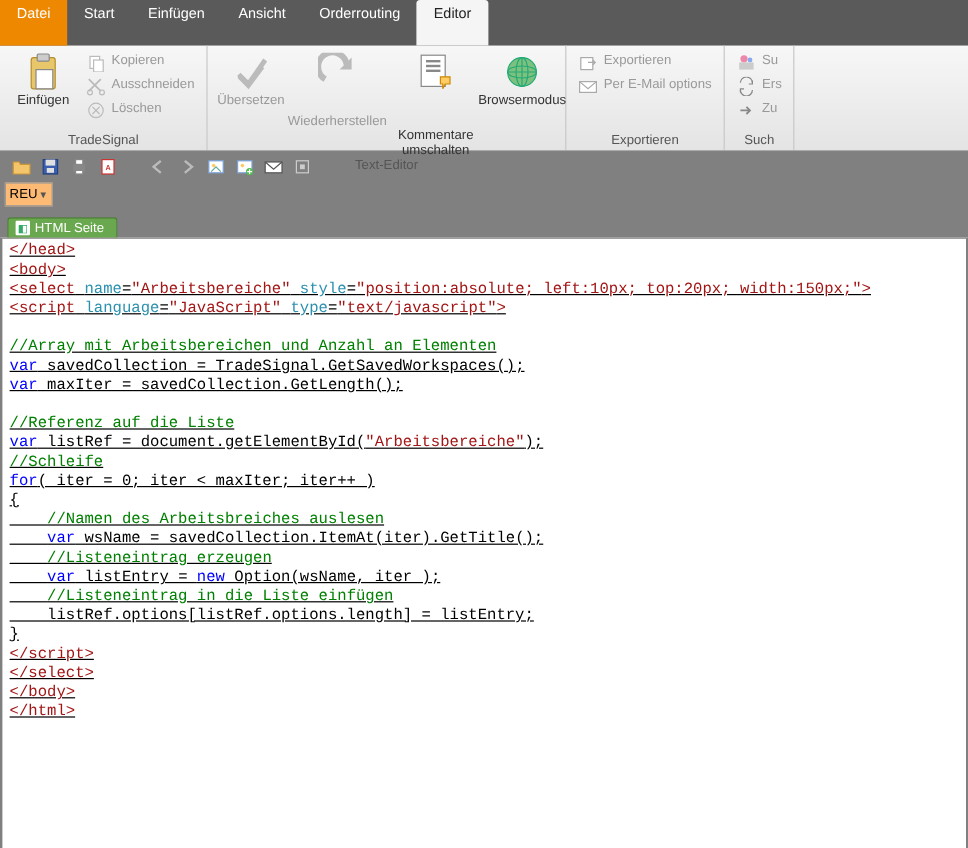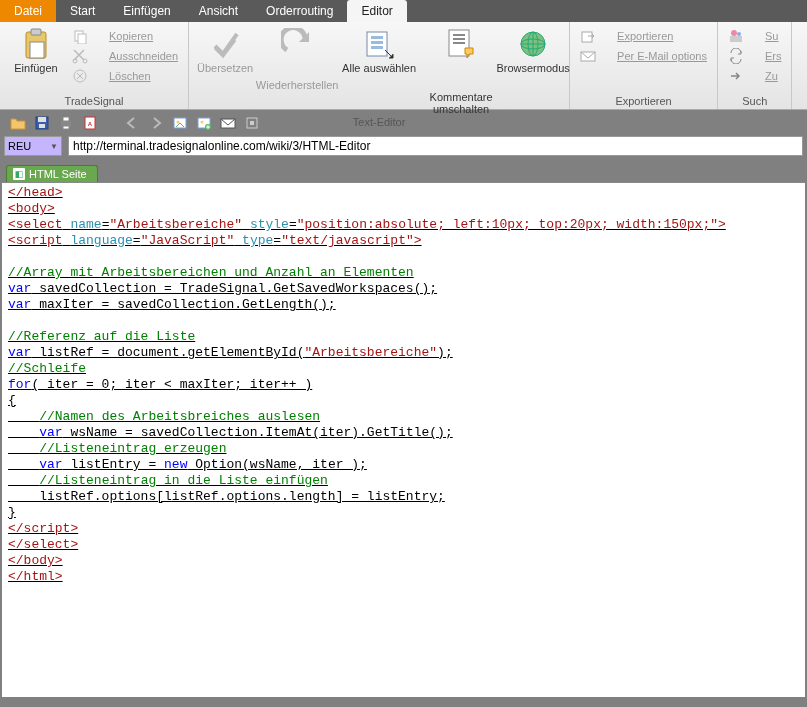--- a/index.html
+++ b/index.html
@@ -8,21 +8,21 @@
     font-size: 11px;
     background: #808080;
     width: 807px;
     height: 707px;
     overflow: hidden;
     color: #000;
   }
   
   .menubar {
     background: #5a5a5a;
-    height: 22px;
+    height: 38px;
     display: flex;
     align-items: stretch;
   }
   .menubar .tab {
     padding: 4px 14px 2px 14px;
     color: #fff;
     font-size: 12px;
     cursor: default;
   }
   .menubar .tab.active-orange {
@@ -78,25 +78,24 @@
   .big-btn .icon svg { width: 32px; height: 32px; }
   .big-btn .lbl { line-height: 1.05; }
   .small-btn-col {
     display: flex;
     flex-direction: column;
     gap: 4px;
     padding: 2px 4px;
   }
   .small-btn {
     display: flex;
-    align-items: center;
-    gap: 21px;
+    align-items: flex-start;
+    gap: 5px;
     font-size: 11px;
     color: #999;
-    text-decoration: underline;
   }
   .small-btn .icon { width: 16px; height: 16px; display:flex;align-items:center;justify-content:center; }
   
   .toolbar {
     background: #808080;
     height: 26px;
     display: flex;
     align-items: center;
     gap: 8px;
     padding: 0 10px;
@@ -105,24 +104,24 @@
   .toolbar .sep { width: 10px; }
   
   .addr {
     background: #808080;
     padding: 0px 4px 6px 4px;
     display: flex;
     gap: 6px;
     align-items: center;
   }
   .addr .combo {
-    background: #c4b5fd;
+    background: #fdba74;
     border: 1px solid #999;
     height: 20px;
-    width: 58px;
+    width: 40px;
     display: flex;
     align-items: center;
     font-size: 11px;
     padding: 0 3px;
     justify-content: space-between;
   }
   .addr .urlbox {
     background: #fff;
     border: 1px solid #999;
     height: 20px;
@@ -253,32 +252,20 @@
         </div>
         <div class="big-btn dim" style="width: 80px; gap: 20px;">
           <div class="icon">
             <svg viewBox="0 0 32 32" xmlns="http://www.w3.org/2000/svg">
               <path d="M6 22 A12 12 0 1 1 24 10" stroke="#bbb" stroke-width="5" fill="none"></path>
               <path d="M28 4 L28 14 L18 14 Z" fill="#bbb"></path>
             </svg>
           </div>
           <div class="lbl">Wiederherstellen</div>
         </div>
-        <div class="big-btn" style="width: 80px;">
-          <div class="icon">
-            <svg viewBox="0 0 32 32" xmlns="http://www.w3.org/2000/svg">
-              <rect x="4" y="4" width="20" height="24" fill="#fff" stroke="#78a"></rect>
-              <rect x="8" y="8" width="12" height="3" fill="#9bd"></rect>
-              <rect x="8" y="13" width="12" height="3" fill="#9bd"></rect>
-              <rect x="8" y="18" width="12" height="3" fill="#9bd"></rect>
-              <path d="M22 22 L30 30 M26 30 L30 30 L30 26" stroke="#333" fill="#333"></path>
-            </svg>
-          </div>
-          <div class="lbl">Alle auswählen</div>
-        </div>
         <div class="big-btn" style="width: 80px; gap: 32px;">
           <div class="icon">
             <svg viewBox="0 0 32 32" xmlns="http://www.w3.org/2000/svg">
               <rect x="4" y="2" width="20" height="26" fill="#fff" stroke="#888"></rect>
               <rect x="8" y="6" width="12" height="2" fill="#888"></rect>
               <rect x="8" y="10" width="12" height="2" fill="#888"></rect>
               <rect x="8" y="14" width="12" height="2" fill="#888"></rect>
               <path d="M20 20 L28 20 L28 26 L24 26 L22 30 L22 26 L20 26 Z" fill="#fc6" stroke="#c80"></path>
             </svg>
           </div>
@@ -424,23 +411,20 @@
         <rect x="3" y="3" width="10" height="10" fill="none" stroke="#ccc"></rect>
         <rect x="6" y="6" width="4" height="4" fill="#ccc"></rect>
       </svg>
     </div>
   </div>
 
 <div class="addr">
   <div class="combo">
     <span>REU</span>
     <span style="font-size:8px;color:#555;">▼</span>
-  </div>
-  <div class="urlbox">
-    <span>http://terminal.tradesignalonline.com/wiki/3/HTML-Editor</span>
   </div>
 </div>
 
 <div class="doctabs">
   <div class="doctab">
     <span style="width:12px;height:12px;background:#fff;border-radius:1px;color:#3a6;display:flex;align-items:center;justify-content:center;font-size:9px;">◧</span>
     <span>HTML Seite</span>
   </div>
 </div>
 

